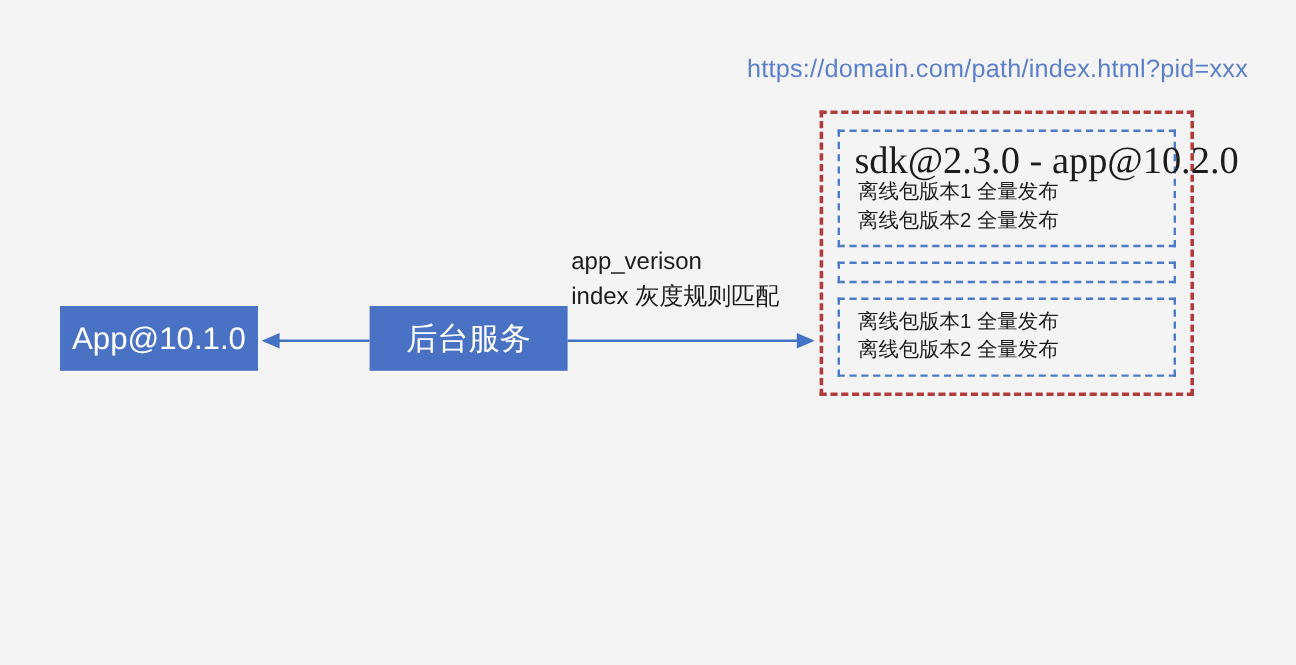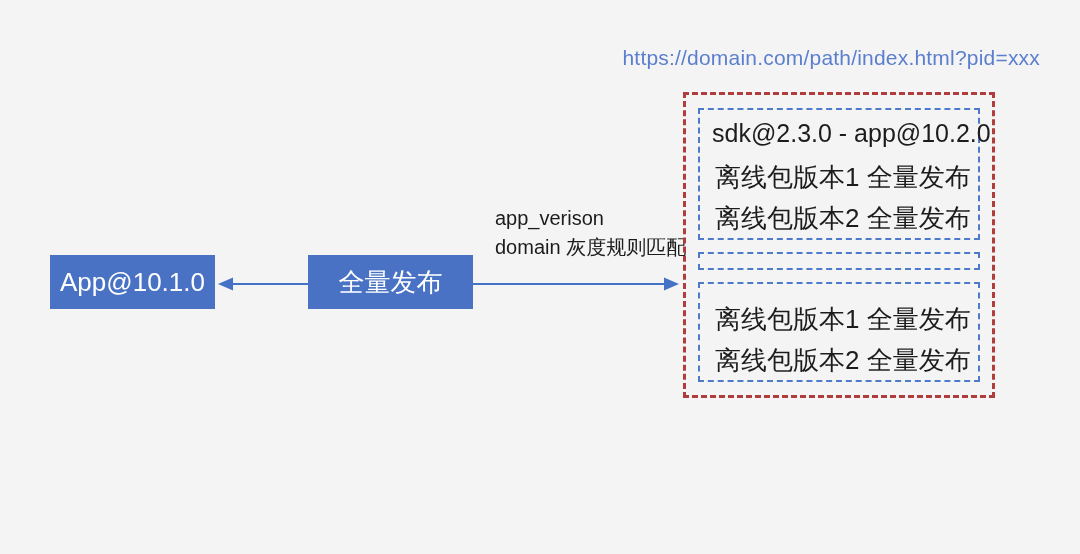--- a/index.html
+++ b/index.html
@@ -43,21 +43,21 @@
   .node-backend { left: 308px; top: 255px; }
   .arrows-svg {
     position: absolute;
     left: 0; top: 0;
     width: 1080px;
     height: 554px;
     pointer-events: none;
   }
   .conn-labels {
     position: absolute;
-    left: 495px;
+    left: 476px;
     top: 204px;
     font-size: 20px;
     line-height: 29px;
     color: #1c1c1c;
     white-space: nowrap;
   }
   .release-group {
     position: absolute;
     left: 683px;
     top: 92px;
@@ -68,62 +68,62 @@
   }
   .release-card {
     box-sizing: border-box;
     border: 2px dashed #4d7ac9;
     padding: 6px 12px 8px 12px;
     margin-bottom: 12px;
     background: transparent;
   }
   .release-card:last-child { margin-bottom: 0; }
   .release-card-title {
-    font-size: 25px;
+    font-size: 32px;
     line-height: 30px;
     color: #1c1c1c;
     white-space: nowrap;
     padding-top: 2px;
+    font-family: Liberation Serif, serif;
   }
   .release-card-item {
-    font-size: 26px;
+    font-size: 17px;
     line-height: 24px;
-    margin-top: 17px;
     padding-left: 3px;
     color: #1c1c1c;
     white-space: nowrap;
   }
 </style>
 </head>
 <body>
 
 <div class="canvas">
 
   <div class="url-label">https://domain.com/path/index.html?pid=xxx</div>
 
   <div class="node node-app">
     <span>App@10.1.0</span>
   </div>
 
   <div class="node node-backend">
-    <span>全量发布</span>
+    <span>后台服务</span>
   </div>
 
   <svg class="arrows-svg" viewBox="0 0 1080 554" xmlns="http://www.w3.org/2000/svg">
 
     <line x1="308" y1="284" x2="230" y2="284" stroke-width="2" stroke="#4472c4"></line>
     <polygon points="218,284 233,277.5 233,290.5" fill="#4472c4"></polygon>
 
     <line x1="473" y1="284" x2="666" y2="284" stroke-width="2" stroke="#4472c4"></line>
     <polygon points="679,284 664,277.5 664,290.5" fill="#4472c4"></polygon>
   </svg>
 
   <div class="conn-labels">
     <div>app_verison</div>
-    <div>domain 灰度规则匹配</div>
+    <div>index 灰度规则匹配</div>
   </div>
 
   <div class="release-group">
 
     <div class="release-card">
       <div class="release-card-title">sdk@2.3.0 - app@10.2.0</div>
       <div class="release-card-item">离线包版本1 全量发布</div>
       <div class="release-card-item">离线包版本2 全量发布</div>
     </div>
 

